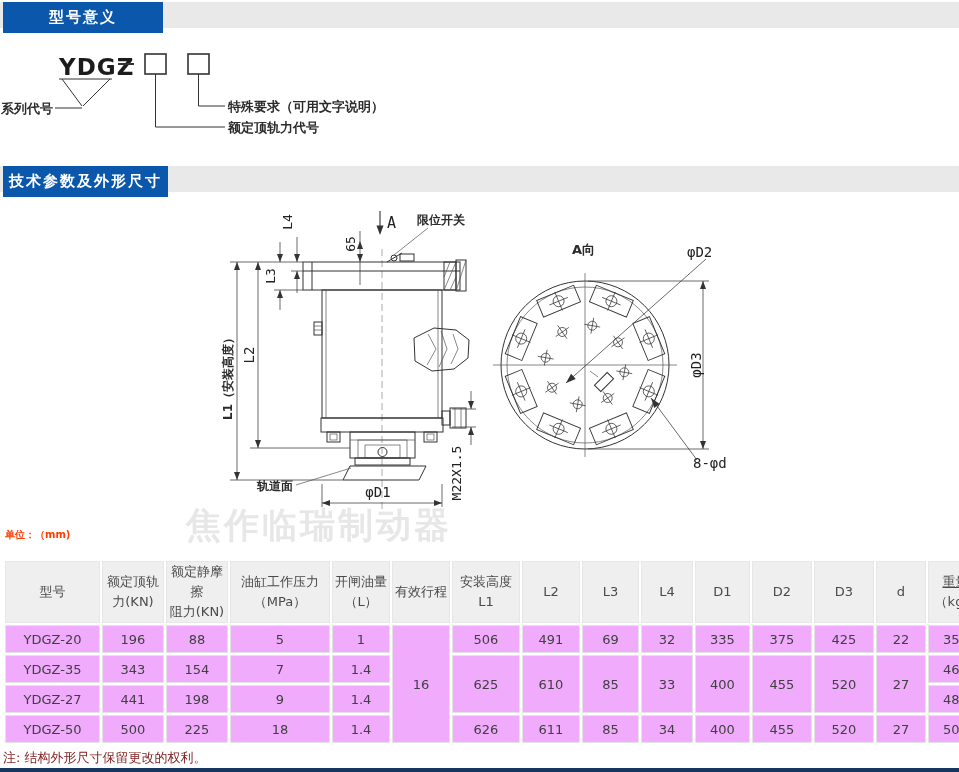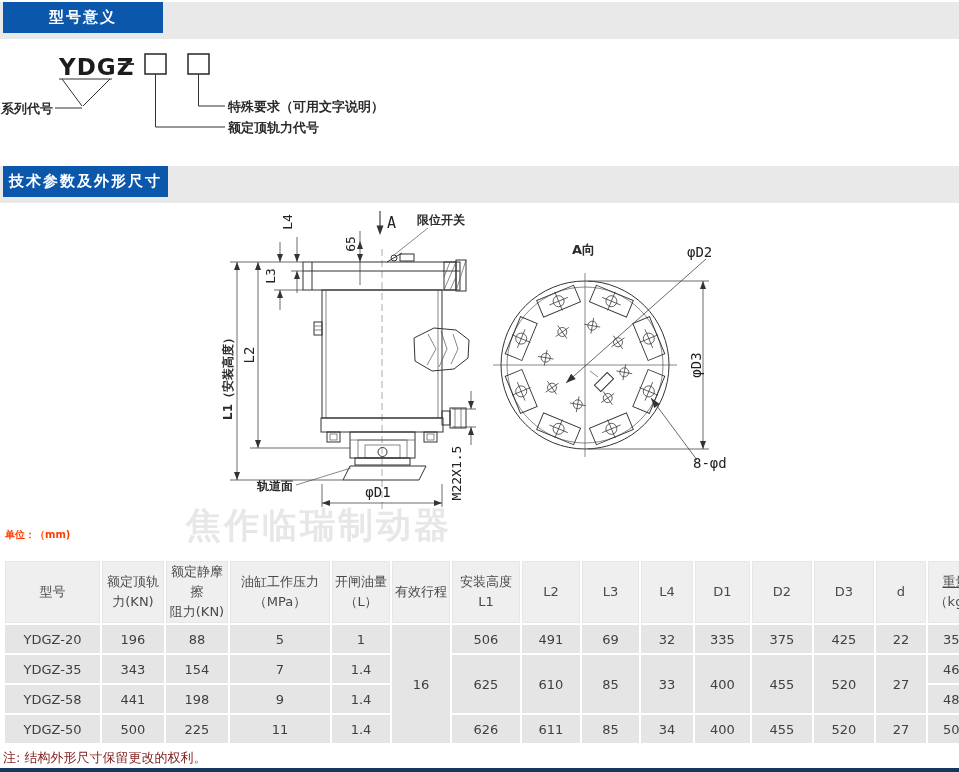--- a/index.html
+++ b/index.html
@@ -1,38 +1,38 @@
 <!DOCTYPE html>
 <html><head>
 <meta charset="utf-8">
 <style>
   html,body{margin:0;padding:0;background:#fff;}
   body{width:959px;height:772px;position:relative;overflow:hidden;
        font-family:"DejaVu Sans","Liberation Sans",sans-serif;color:#333;}
-  .bar{position:absolute;left:0;width:959px;height:37px;background:#e9e9e9;}
+  .bar{position:absolute;left:0;width:959px;height:26px;background:#e9e9e9;}
   #bar1{top:2px}
   #bar2{top:166px}
   .bar .tab{position:absolute;left:3px;top:0;height:31px;background:#0a57ac;color:#fff;
             font-size:15px;font-weight:bold;letter-spacing:2px;
             display:flex;align-items:center;justify-content:center;}
   #bar1 .tab{width:160px}
   #bar2 .tab{width:165px}
   #model-svg{position:absolute;left:0;top:38px;}
   #draw-svg{position:absolute;left:200px;top:197px;z-index:1;}
   .watermark{position:absolute;left:186px;top:502px;font-size:35px;color:#e7e7e7;
              letter-spacing:3px;z-index:0;font-weight:bold;white-space:nowrap;}
   .unit{position:absolute;left:5px;top:528px;color:#ff3c00;font-size:10px;font-weight:bold;z-index:2;}
   #spec-table{position:absolute;left:3px;top:559px;width:953px;z-index:2;
               border-collapse:separate;border-spacing:2px;text-align:center;
               font-size:13px;color:#404040;table-layout:fixed;}
   #spec-table th{background:#efefef;border:1px solid #e7e7e7;font-weight:normal;
                  color:#4a4a4a;height:50px;padding:0 1px;font-size:13px;}
   #spec-table th div{line-height:20px;}
   #spec-table th div:empty{display:none;}
-  #spec-table td{background:#e5e5e5;border:1px solid #e4e4e4;height:26px;padding:0;}
+  #spec-table td{background:#f0abfc;border:1px solid #e4e4e4;height:26px;padding:0;}
   .u-line{text-decoration:underline;}
   .note{position:absolute;left:3px;top:749px;color:#7f1d1d;font-size:13px;z-index:2;}
   .bottom-bar{position:absolute;left:0;bottom:0;width:959px;height:4px;background:#17365f;}
   
   .ln{stroke:#333;fill:none;stroke-width:1;}
   .thin{stroke:#555;fill:none;stroke-width:.7;}
   .dim{stroke:#444;fill:none;stroke-width:.8;}
   .cl{stroke:#888;fill:none;stroke-width:.7;stroke-dasharray:7 4;}
   .arr{fill:#333;stroke:none;}
   .cad{font-family:"DejaVu Sans Mono","Liberation Mono",monospace;font-size:13px;fill:#222;}
@@ -400,32 +400,32 @@
       <td rowspan="2">610</td>
       <td rowspan="2">85</td>
       <td rowspan="2">33</td>
       <td rowspan="2">400</td>
       <td rowspan="2">455</td>
       <td rowspan="2">520</td>
       <td rowspan="2">27</td>
       <td>460</td>
     </tr>
     <tr>
-      <td>YDGZ-58</td>
+      <td>YDGZ-27</td>
       <td>441</td>
       <td>198</td>
       <td>9</td>
       <td>1.4</td>
       <td>480</td>
     </tr>
     <tr>
       <td>YDGZ-50</td>
       <td>500</td>
       <td>225</td>
-      <td>11</td>
+      <td>18</td>
       <td>1.4</td>
       <td>626</td>
       <td>611</td>
       <td>85</td>
       <td>34</td>
       <td>400</td>
       <td>455</td>
       <td>520</td>
       <td>27</td>
       <td>500</td>

